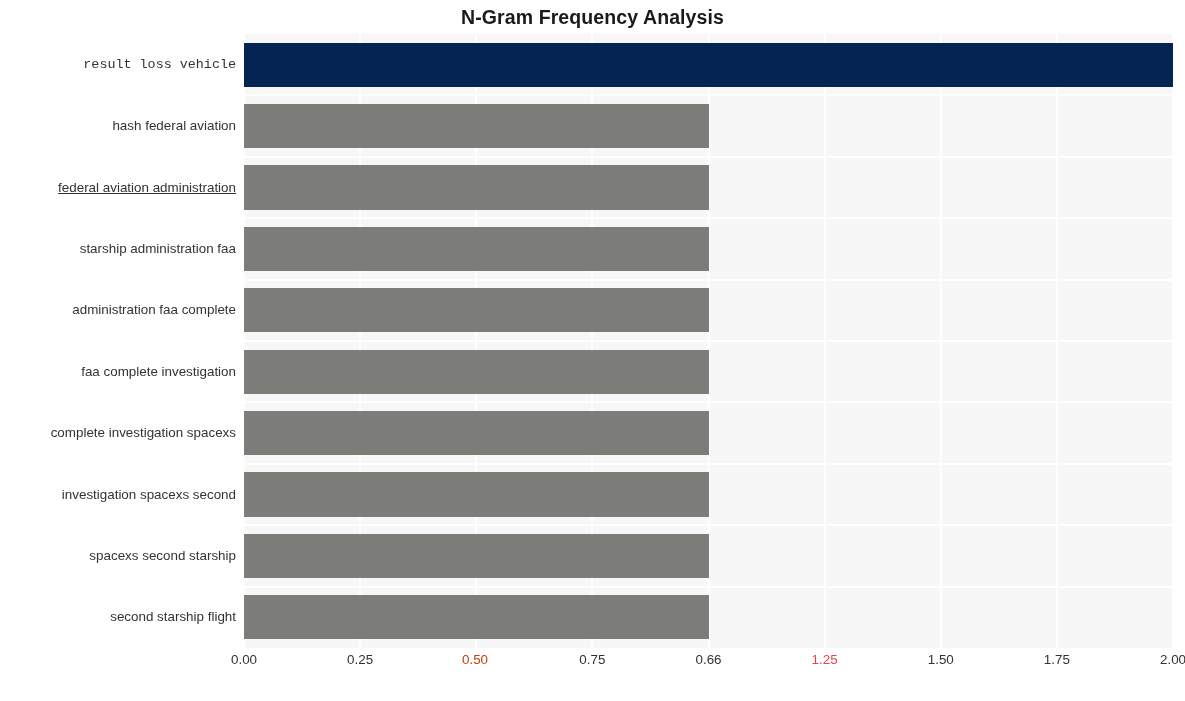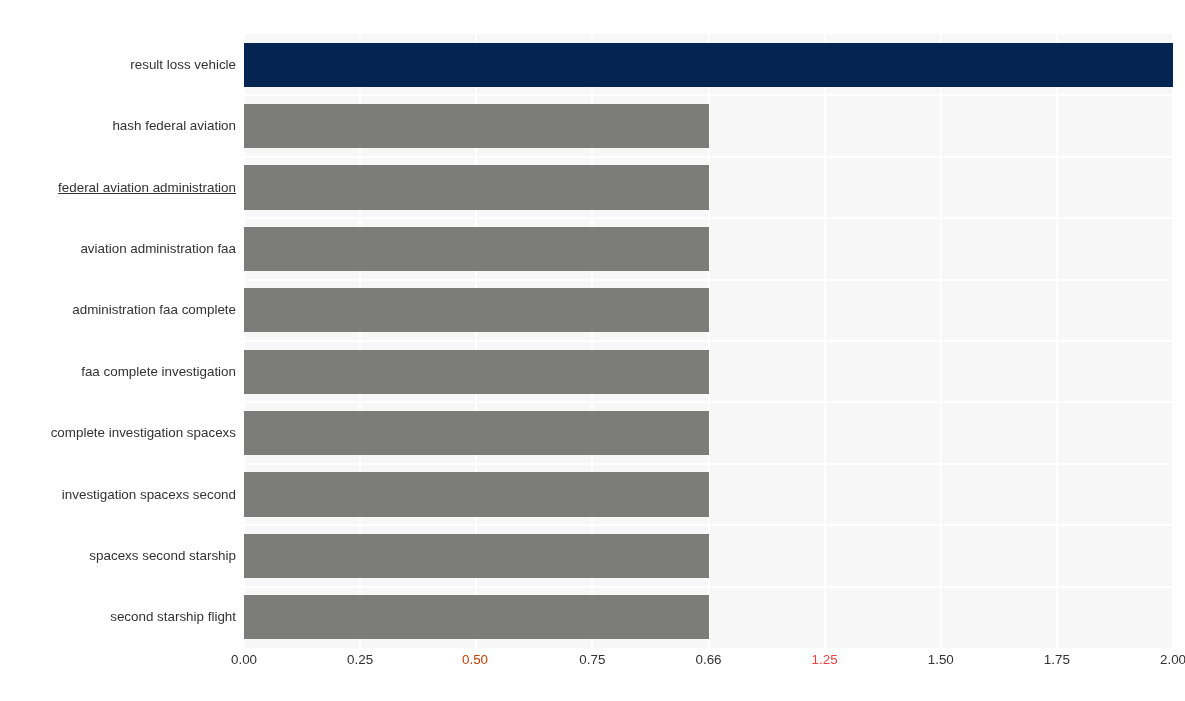--- a/index.html
+++ b/index.html
@@ -124,20 +124,21 @@
     font-size: 14.2px;
     color: #333333;
     white-space: nowrap;
   }
 </style>
 </head>
 <body>
 
 <div class="figure" style="background: rgb(255, 255, 255);">
 
+  <div class="chart-title" style="color: rgb(26, 26, 26);">N-Gram Frequency Analysis</div>
 
   <div class="plot-area" style="background: rgb(247, 247, 248);">
     <div class="gridlines-v">
         <div class="gridline-v" style="left: -1px; background: rgb(255, 255, 255);"></div>
         <div class="gridline-v" style="left: 115.125px; background: rgb(255, 255, 255);"></div>
         <div class="gridline-v" style="left: 231.25px; background: rgb(255, 255, 255);"></div>
         <div class="gridline-v" style="left: 347.375px; background: rgb(255, 255, 255);"></div>
         <div class="gridline-v" style="left: 463.5px; background: rgb(255, 255, 255);"></div>
         <div class="gridline-v" style="left: 579.625px; background: rgb(255, 255, 255);"></div>
         <div class="gridline-v" style="left: 695.75px; background: rgb(255, 255, 255);"></div>
@@ -163,24 +164,24 @@
         <div class="bar" style="top: 254.196px; height: 44.208px; width: 464.5px; background: rgb(124, 124, 121);"></div>
         <div class="bar" style="top: 315.596px; height: 44.208px; width: 464.5px; background: rgb(124, 124, 121);"></div>
         <div class="bar" style="top: 376.996px; height: 44.208px; width: 464.5px; background: rgb(124, 124, 121);"></div>
         <div class="bar" style="top: 438.396px; height: 44.208px; width: 464.5px; background: rgb(124, 124, 121);"></div>
         <div class="bar" style="top: 499.796px; height: 44.208px; width: 464.5px; background: rgb(124, 124, 121);"></div>
         <div class="bar" style="top: 561.196px; height: 44.208px; width: 464.5px; background: rgb(124, 124, 121);"></div>
       </div>
   </div>
 
   <div class="ylabels">
-      <div class="ytick-label" style="top: 22.7px; padding-right: 4px; color: rgb(51, 51, 51);">result loss vehicle</div>
+      <div class="ytick-label" style="top: 22.7px; padding-right: 4px; color: rgb(51, 51, 51); font-family: Liberation Mono, monospace;">result loss vehicle</div>
       <div class="ytick-label" style="top: 84.1px; padding-right: 4px; color: rgb(51, 51, 51);">hash federal aviation</div>
       <div class="ytick-label" style="top: 145.5px; padding-right: 4px; color: rgb(51, 51, 51); text-decoration: underline;">federal aviation administration</div>
-      <div class="ytick-label" style="top: 206.9px; padding-right: 4px; color: rgb(51, 51, 51);">aviation administration faa</div>
+      <div class="ytick-label" style="top: 206.9px; padding-right: 4px; color: rgb(51, 51, 51);">starship administration faa</div>
       <div class="ytick-label" style="top: 268.3px; padding-right: 4px; color: rgb(51, 51, 51);">administration faa complete</div>
       <div class="ytick-label" style="top: 329.7px; padding-right: 4px; color: rgb(51, 51, 51);">faa complete investigation</div>
       <div class="ytick-label" style="top: 391.1px; padding-right: 4px; color: rgb(51, 51, 51);">complete investigation spacexs</div>
       <div class="ytick-label" style="top: 452.5px; padding-right: 4px; color: rgb(51, 51, 51);">investigation spacexs second</div>
       <div class="ytick-label" style="top: 513.9px; padding-right: 4px; color: rgb(51, 51, 51);">spacexs second starship</div>
       <div class="ytick-label" style="top: 575.3px; padding-right: 4px; color: rgb(51, 51, 51);">second starship flight</div>
     </div>
 
   <div class="xlabels">
       <div class="xtick-label" style="left: 244px; color: rgb(51, 51, 51);">0.00</div>

